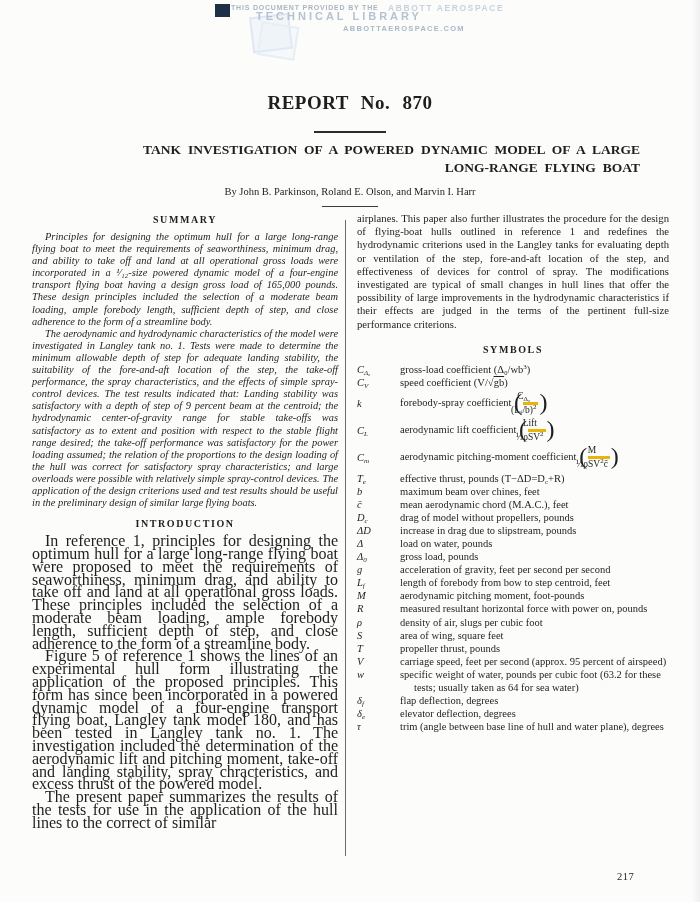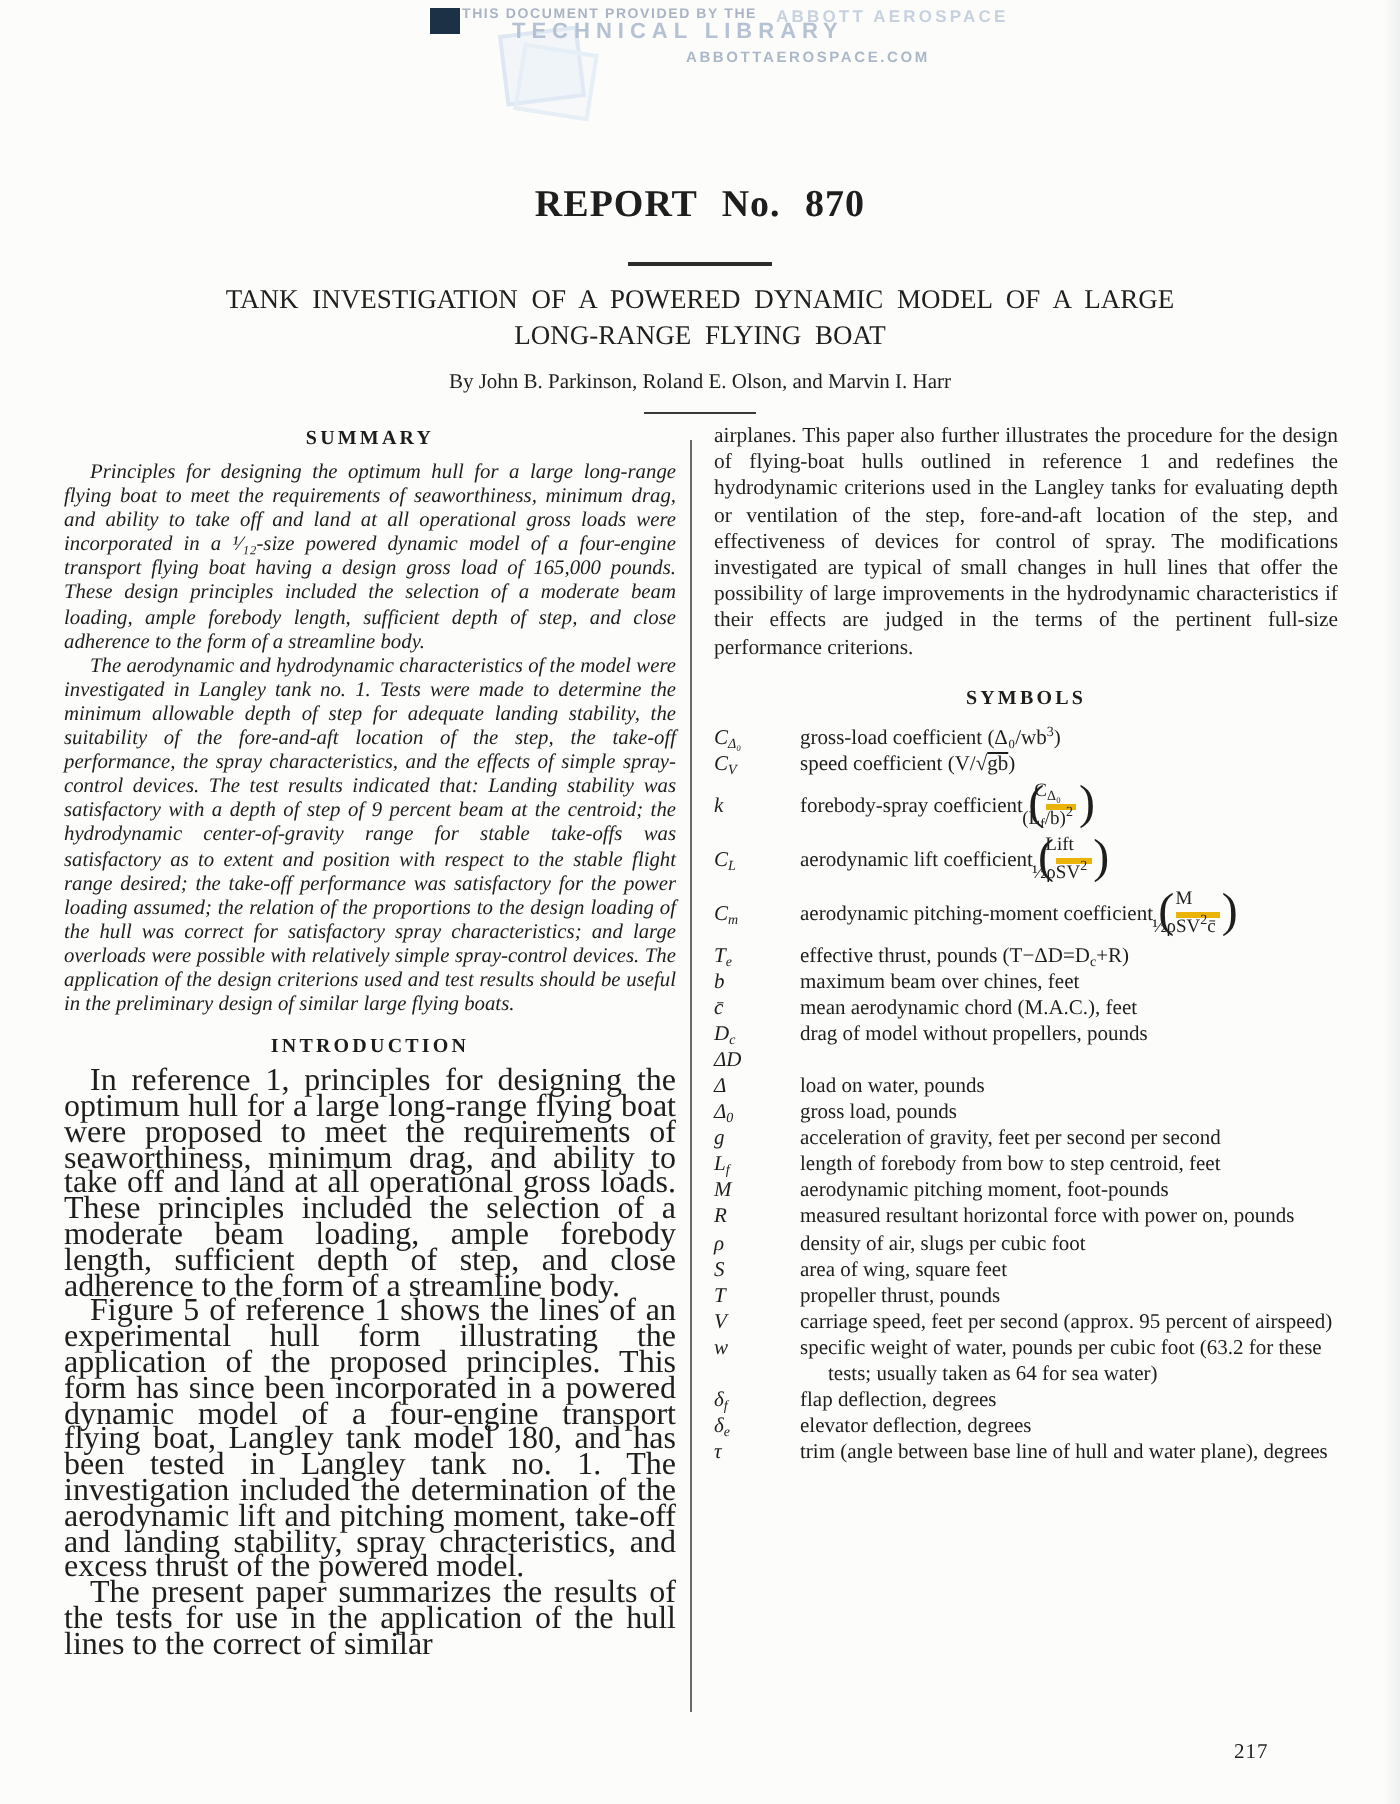--- a/index.html
+++ b/index.html
@@ -20,22 +20,22 @@
         font-size:8.5px;letter-spacing:1.6px;color:#c7d2df;font-weight:bold;}
   .wm-title{position:absolute;top:10px;left:256px;font-family:Liberation Sans, sans-serif;
         font-size:11px;letter-spacing:3px;color:#b5c2d3;font-weight:bold;}
   .wm-site{position:absolute;top:24px;left:343px;font-family:"Liberation Sans",sans-serif;
         font-size:7.5px;letter-spacing:1.3px;color:#aab8c8;font-weight:bold;}
 
   
   .report-no{position:absolute;top:92px;left:0;width:700px;text-align:center;
         font-size:19px;font-weight:bold;letter-spacing:0.5px;word-spacing:7px;}
   .rule1{position:absolute;top:131px;left:314px;width:72px;height:2px;background:#2c2c2c;}
-  .main-title{position:absolute;top:141px;left:60px;width:580px;text-align:center;
-        font-size:13.5px;font-weight:normal;line-height:17.5px;word-spacing:3.5px;}
+  .main-title{position:absolute;top:141px;left:60px;width:580px;text-align:right;
+        font-size:13.5px;font-weight:bold;line-height:17.5px;word-spacing:3.5px;}
   .byline{position:absolute;top:186px;left:0;width:700px;text-align:center;font-size:10.5px;}
   .rule2{position:absolute;top:206px;left:322px;width:56px;height:1px;background:#3a3a3a;}
 
   
   .col-left{position:absolute;top:214px;left:32px;width:306px;}
   .col-divider{position:absolute;top:220px;left:345px;width:1px;height:636px;background:#6a6a6a;}
   .col-right{position:absolute;top:212px;left:357px;width:312px;}
 
   .sect-head{text-align:center;font-size:10px;font-weight:bold;letter-spacing:1.6px;margin:0 0 6px 0;}
   .sect-head.intro{margin:9px 0 6px 0;}
@@ -141,20 +141,21 @@
         <div class="symrow">
           <span class="sym">c̄</span>
           <span class="sdef">mean aerodynamic chord (M.A.C.), feet</span>
         </div>
         <div class="symrow">
           <span class="sym">D<sub>c</sub></span>
           <span class="sdef">drag of model without propellers, pounds</span>
         </div>
         <div class="symrow">
           <span class="sym">ΔD</span>
+          <span class="sdef">increase in drag due to slipstream, pounds</span>
         </div>
         <div class="symrow">
           <span class="sym">Δ</span>
           <span class="sdef">load on water, pounds</span>
         </div>
         <div class="symrow">
           <span class="sym">Δ<sub>0</sub></span>
           <span class="sdef">gross load, pounds</span>
         </div>
         <div class="symrow">

